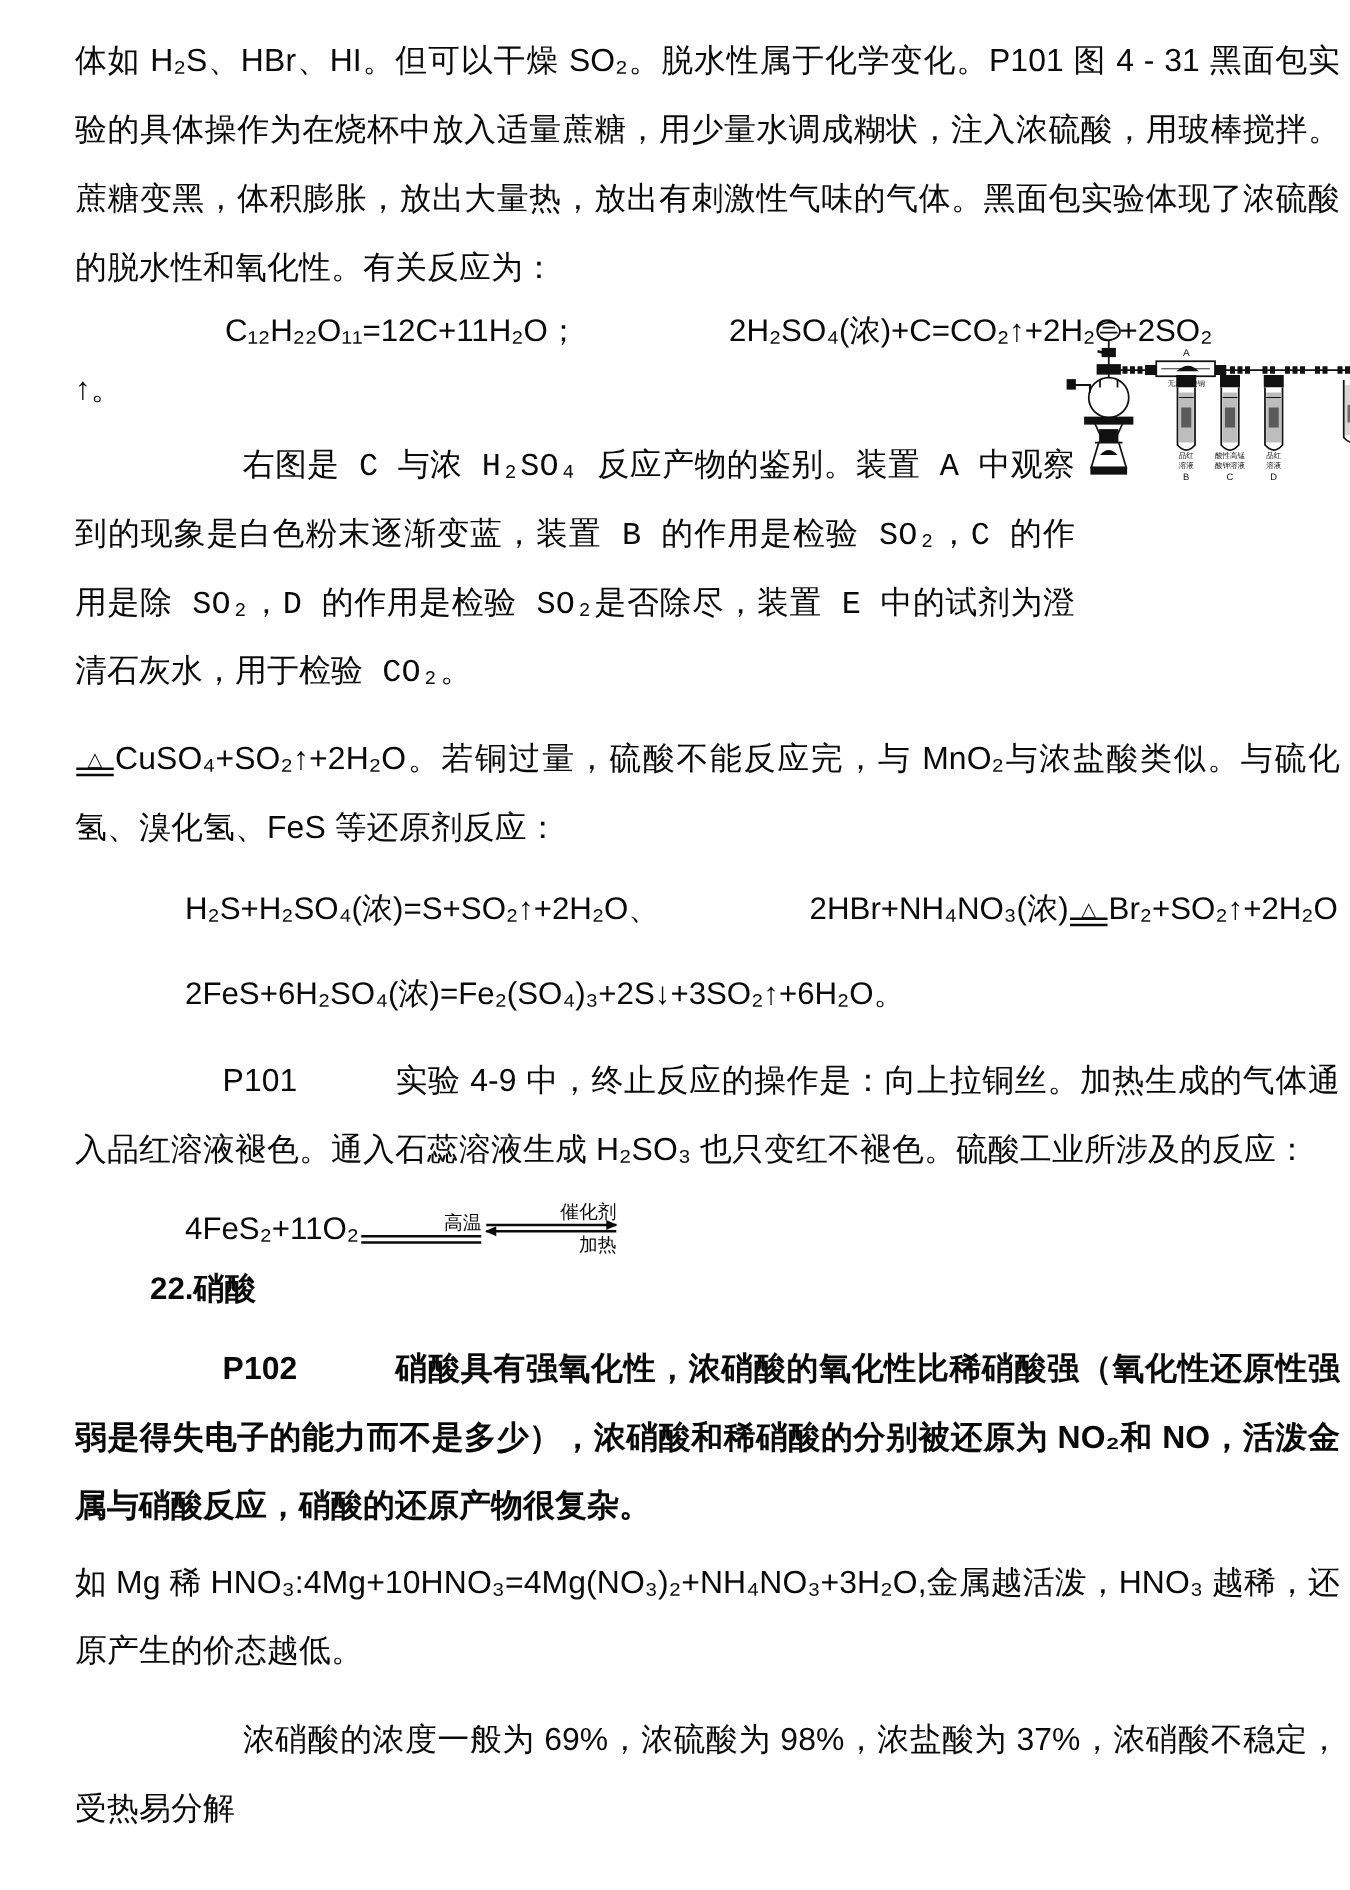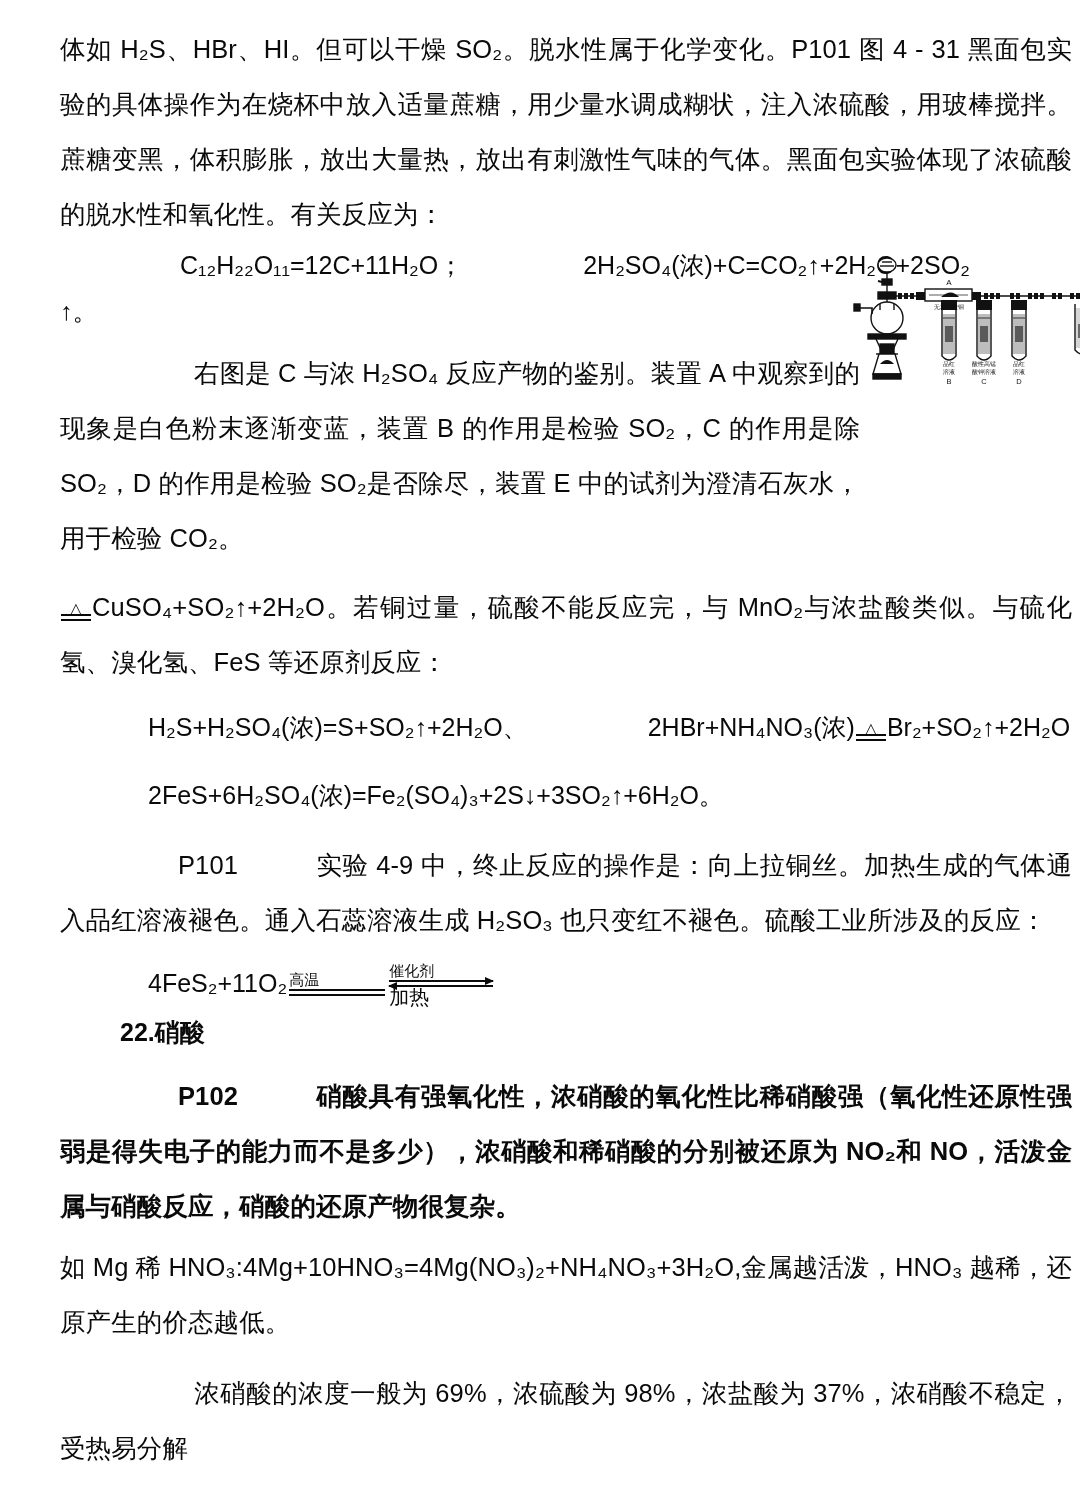--- a/index.html
+++ b/index.html
@@ -86,33 +86,33 @@
     height: 2px;
     background: #0a0a0a;
   }
   .cond .bars::before { top: 0; }
   .cond .bars::after  { top: 5px; }
 
   
   .arrow-cond {
     display: inline-flex;
     flex-direction: column;
-    align-items: flex-start;
+    align-items: flex-end;
     vertical-align: middle;
     margin: 0 2px;
     position: relative;
     top: -1px;
   }
   .arrow-cond .above {
     font-size: 15px;
     line-height: 17px;
     white-space: nowrap;
   }
   .arrow-cond .below {
-    font-size: 20px;
+    font-size: 15px;
     line-height: 17px;
     white-space: nowrap;
   }
   .arrow-cond .shaft {
     position: relative;
     height: 10px;
   }
   .arrow-cond .shaft::before,
   .arrow-cond .shaft::after {
     content: "";
@@ -275,21 +275,21 @@
 
         <text x="173" y="114" font-size="6">品红</text>
         <text x="173" y="122" font-size="6">溶液</text>
         <text x="173" y="132" font-size="7.5">D</text>
 
         <text x="236" y="110" font-size="7.5">E</text>
       </g>
     </svg>
   </div>
 
-  <p class="para" style="margin-top:12px; width:800px;"><span class="lead-indent"></span><span>右图是 C 与浓 H₂SO₄ 反应产物的鉴别。装置 A 中观察到的现象是白色粉末逐渐变蓝，装置 B 的作用是检验 SO₂，C 的作用是除 SO₂，D 的作用是检验 SO₂是否除尽，装置 E 中的试剂为澄清石灰水，用于检验 CO₂。</span></p>
+  <p class="para" style="margin-top:12px; width:800px;font-family:Liberation Mono, monospace;"><span class="lead-indent"></span><span>右图是 C 与浓 H₂SO₄ 反应产物的鉴别。装置 A 中观察到的现象是白色粉末逐渐变蓝，装置 B 的作用是检验 SO₂，C 的作用是除 SO₂，D 的作用是检验 SO₂是否除尽，装置 E 中的试剂为澄清石灰水，用于检验 CO₂。</span></p>
 
   <p class="para" style="margin-top:14px;"><span class="cond">
         <span class="sym">△</span>
         <span class="bars"></span>
       </span><span>CuSO₄+SO₂↑+2H₂O。若铜过量，硫酸不能反应完，与 MnO₂与浓盐酸类似。与硫化氢、溴化氢、FeS 等还原剂反应：</span></p>
 
   <div class="eq" style="margin-top:14px;">
     <span class="eq-spacer-md"></span><span>H₂S+H₂SO₄(浓)=S+SO₂↑+2H₂O、</span><span class="eq-spacer-lg"></span><span>2HBr+NH₄NO₃(浓)</span><span class="cond">
         <span class="sym">△</span>
         <span class="bars"></span>

